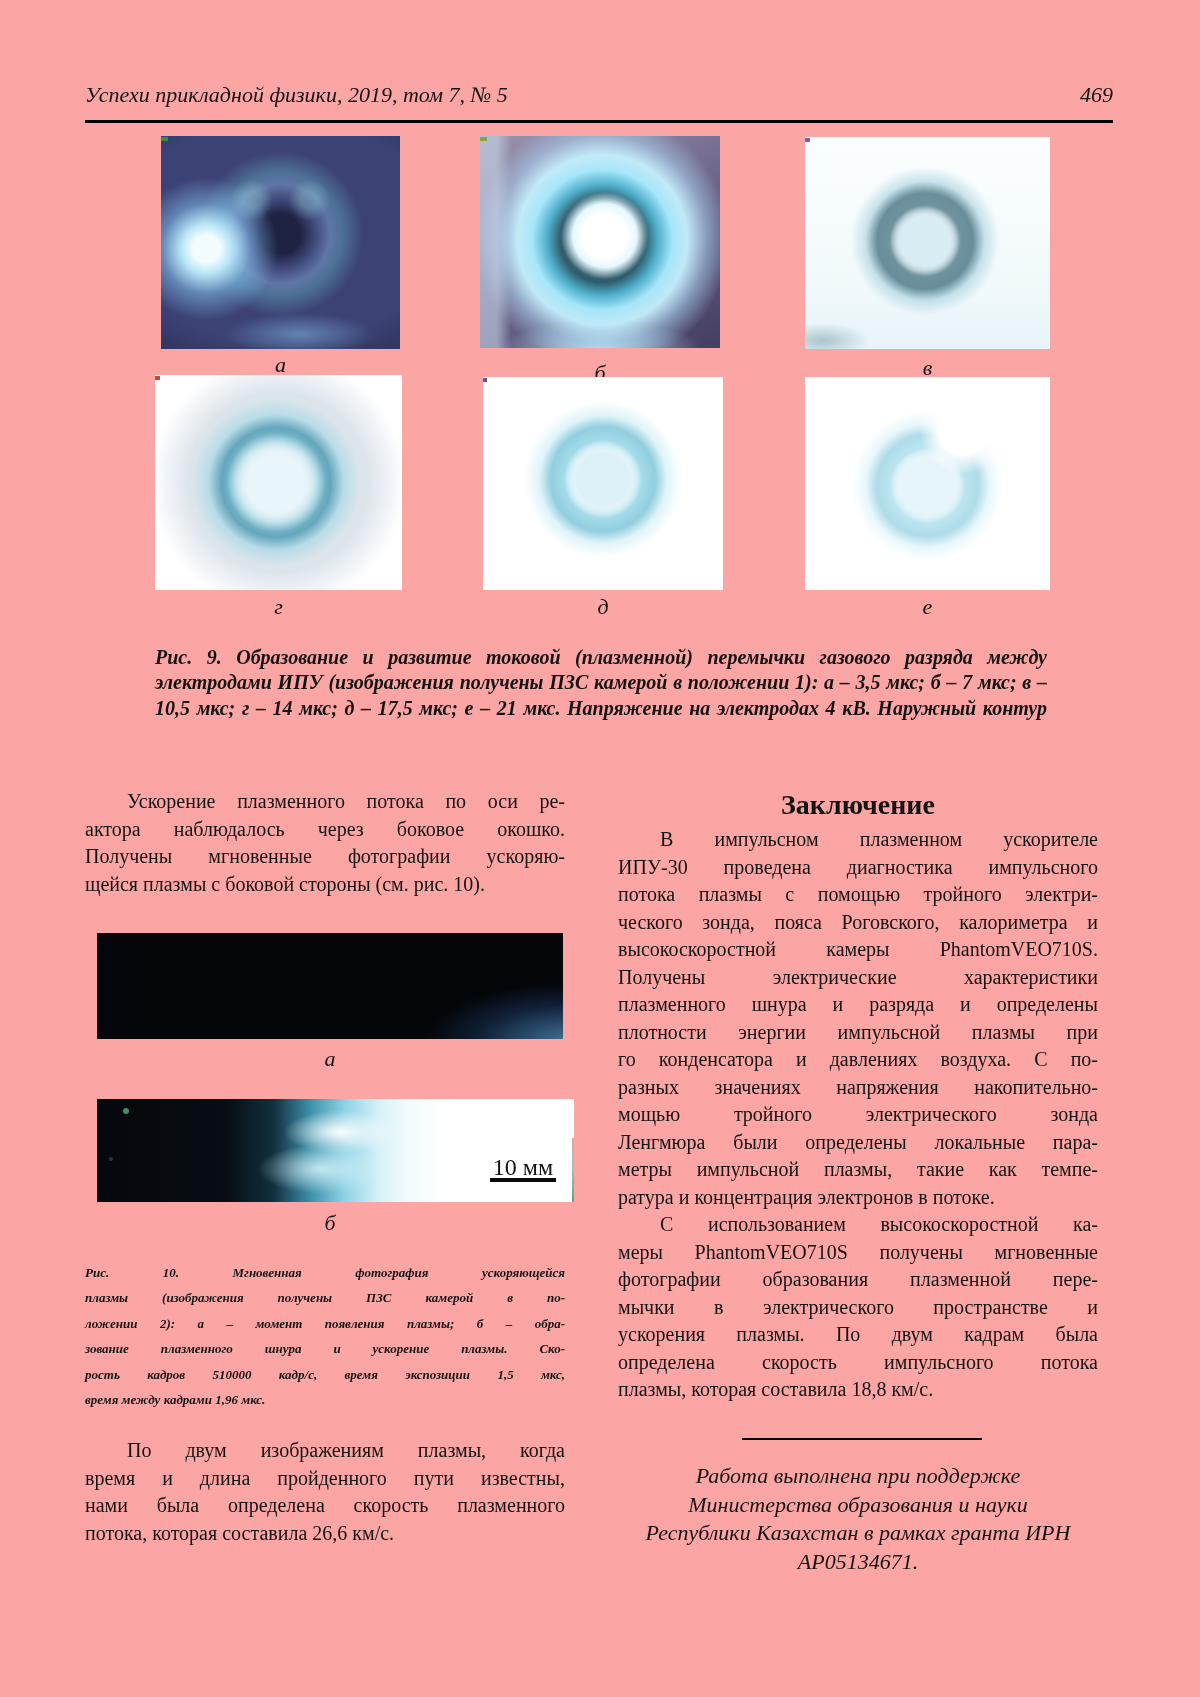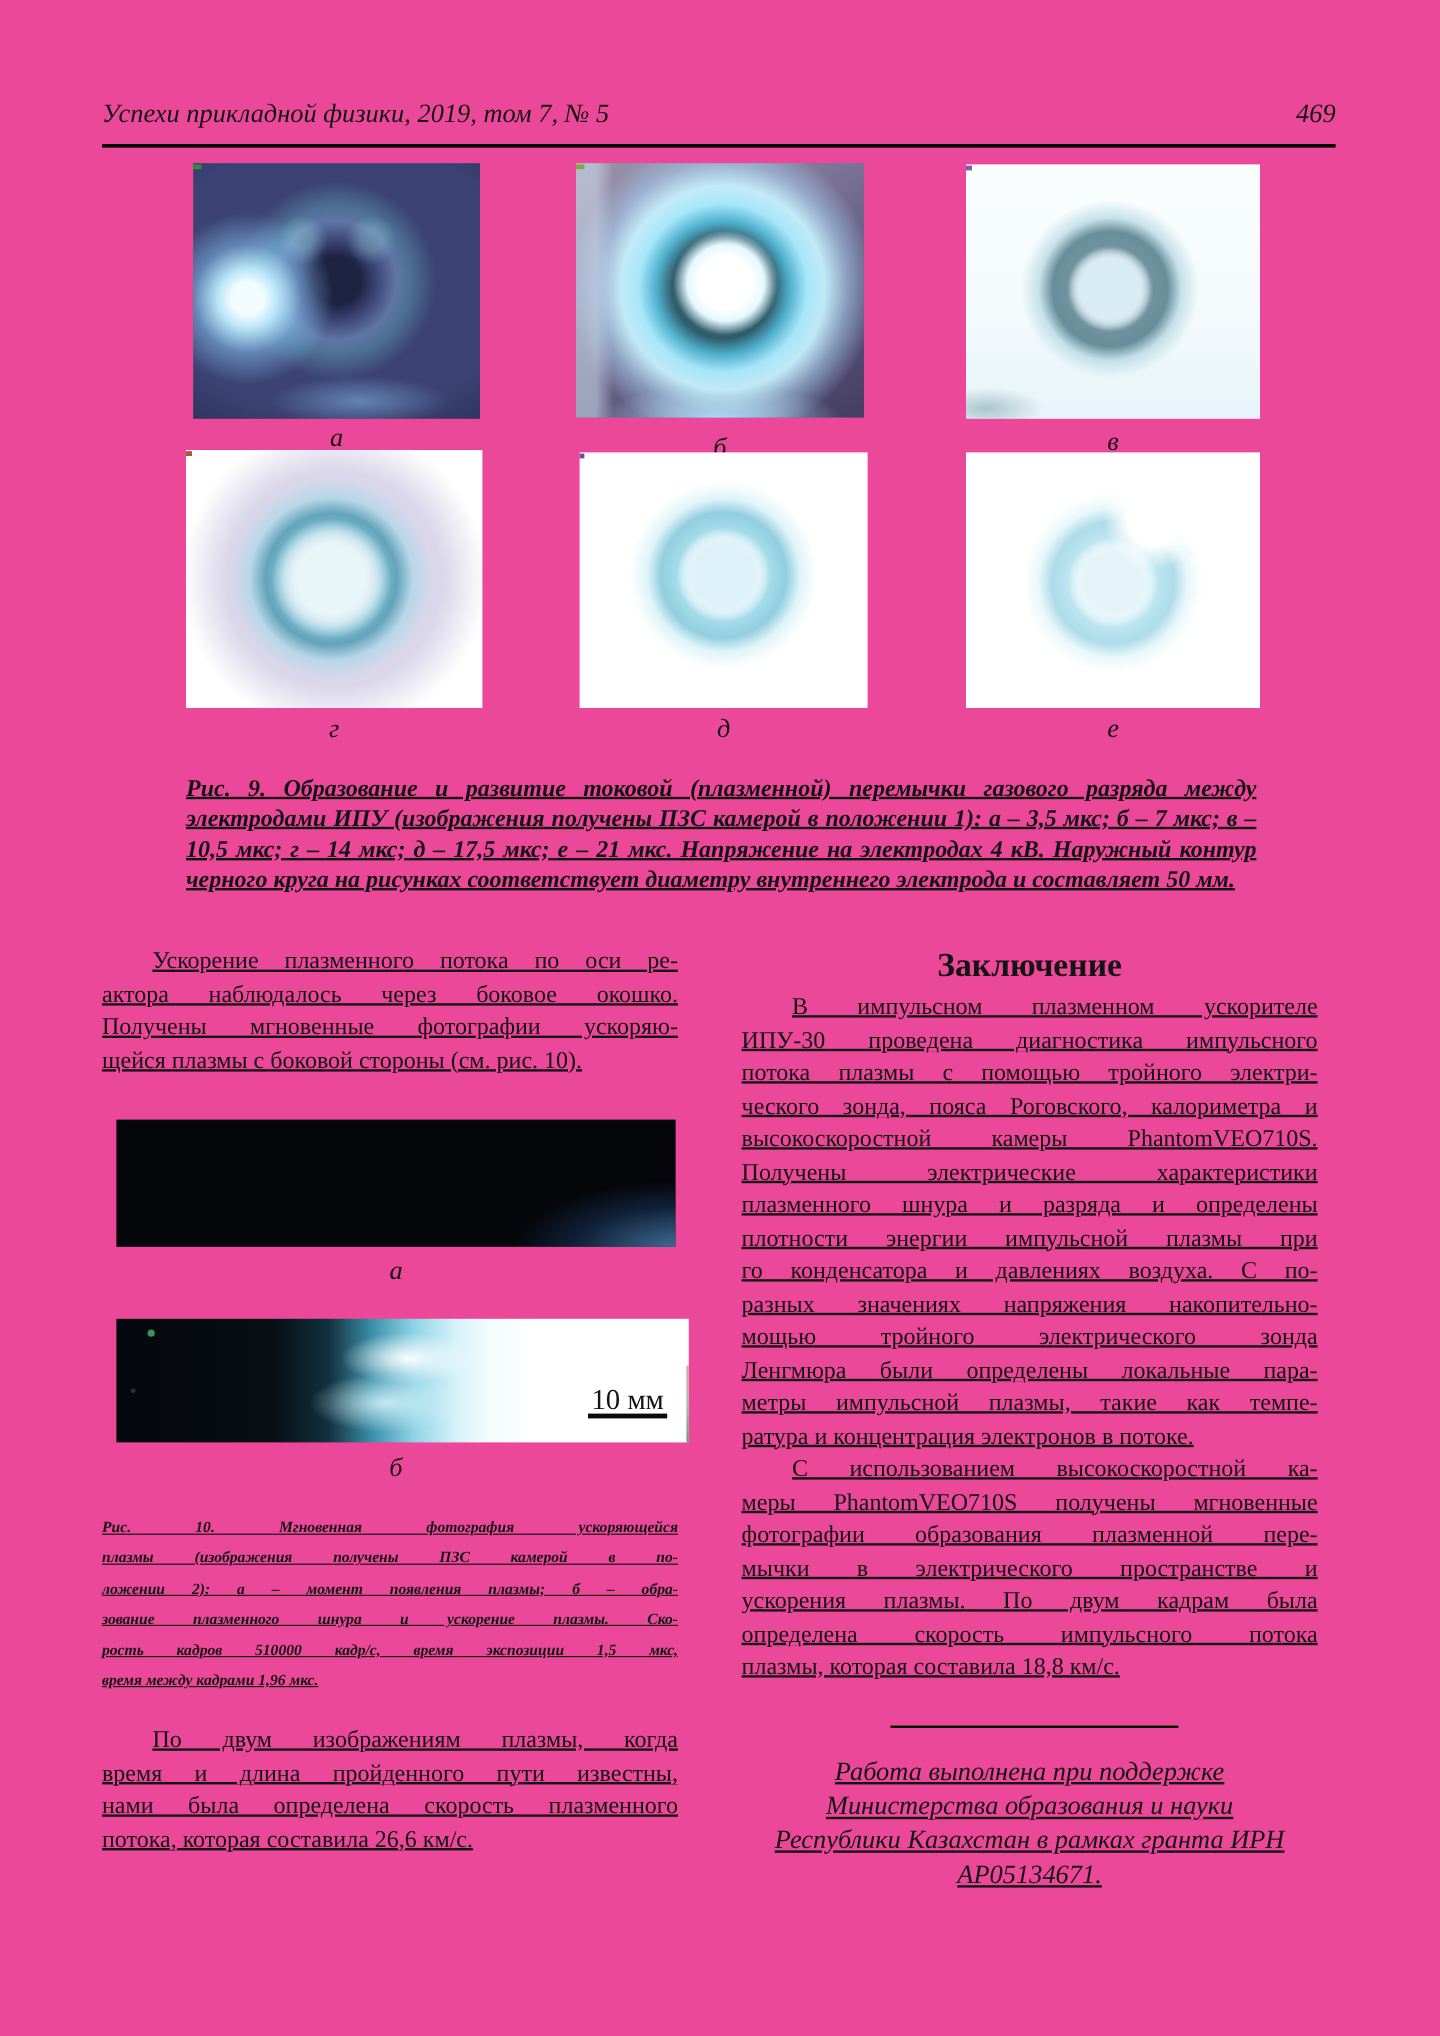--- a/index.html
+++ b/index.html
@@ -1,16 +1,16 @@
 <!DOCTYPE html>
 <html><head>
 <meta charset="utf-8">
 <style>
   html,body{margin:0;padding:0;background:#ffffff;}
-  .page{position:relative;width:1200px;height:1697px;background:#ec4899;
+  .page{position:relative;width:1200px;height:1697px;background:#fca5a5;
         font-family:"Liberation Serif", serif;color:#141414;overflow:hidden;}
 
   
   .hdr{position:absolute;left:85px;top:82px;width:1028px;height:32px;}
   .hdr .journal{position:absolute;left:0;top:0;font-style:italic;font-size:22px;}
   .hdr .pageno{position:absolute;right:0;top:0;font-style:italic;font-size:22px;}
   .hdr-rule{position:absolute;left:85px;top:120px;width:1028px;height:3px;background:#000;}
 
   
   .pimg{position:absolute;}
@@ -48,21 +48,21 @@
       radial-gradient(circle at 50% 51%, rgba(0,0,0,0) 0 15%, rgba(165,220,235,.75) 23%, rgba(140,205,222,.7) 31%, rgba(205,238,246,.45) 38%, rgba(255,255,255,0) 46%),
       #ffffff;}
 
   .figlabel{position:absolute;text-align:center;font-style:italic;font-size:22px;}
 
   
   .cap{position:absolute;font-weight:bold;font-style:italic;}
   .cap9{left:155px;top:645px;width:892px;font-size:20px;line-height:25.4px;}
   .cap10{left:85px;top:1260px;width:480px;font-size:13px;line-height:25.4px;}
   .body{position:absolute;font-size:20px;line-height:27.5px;}
-  .tline{text-align:justify;text-align-last:justify;white-space:normal;text-decoration:underline;}
+  .tline{text-align:justify;text-align-last:justify;white-space:normal;}
   .tline.last{text-align-last:left;}
   .ind .tline:first-child{text-indent:42px;}
   .cent .tline, .cent .tline.last{text-align:center;text-align-last:center;}
 
   .concl-hd{position:absolute;left:618px;top:789px;width:480px;text-align:center;
             font-weight:bold;font-size:28px;}
 
   
   .f10a{position:absolute;left:97px;top:933px;width:466px;height:106px;
         background:radial-gradient(ellipse 42% 75% at 101% 102%, rgba(90,160,215,.7), rgba(40,80,140,.35) 45%, transparent 72%), #04060a;}
@@ -113,21 +113,20 @@
   </div>
   <div class="pimg pe" style="left:805px;top:377px;width:245px;height:213px;"></div>
   <div class="figlabel" style="left:155px;top:594px;width:247px;">г</div>
   <div class="figlabel" style="left:483px;top:594px;width:240px;">д</div>
   <div class="figlabel" style="left:805px;top:594px;width:245px;">е</div>
 
   <div class="cap cap9">
       <div class="tline">Рис. 9. Образование и развитие токовой (плазменной) перемычки газового разряда между</div>
       <div class="tline">электродами ИПУ (изображения получены ПЗС камерой в положении 1): а – 3,5 мкс; б – 7 мкс; в –</div>
       <div class="tline">10,5 мкс; г – 14 мкс; д – 17,5 мкс; е – 21 мкс. Напряжение на электродах 4 кВ. Наружный контур</div>
-      <div class="tline last">черного круга на рисунках соответствует диаметру внутреннего электрода и составляет 50 мм.</div>
     </div>
 
   <div class="body ind" style="left:85px;top:788px;width:480px;">
       <div class="tline">Ускорение плазменного потока по оси ре-</div>
       <div class="tline">актора наблюдалось через боковое окошко.</div>
       <div class="tline">Получены мгновенные фотографии ускоряю-</div>
       <div class="tline last">щейся плазмы с боковой стороны (см. рис. 10).</div>
     </div>
 
   <div class="f10a"></div>

